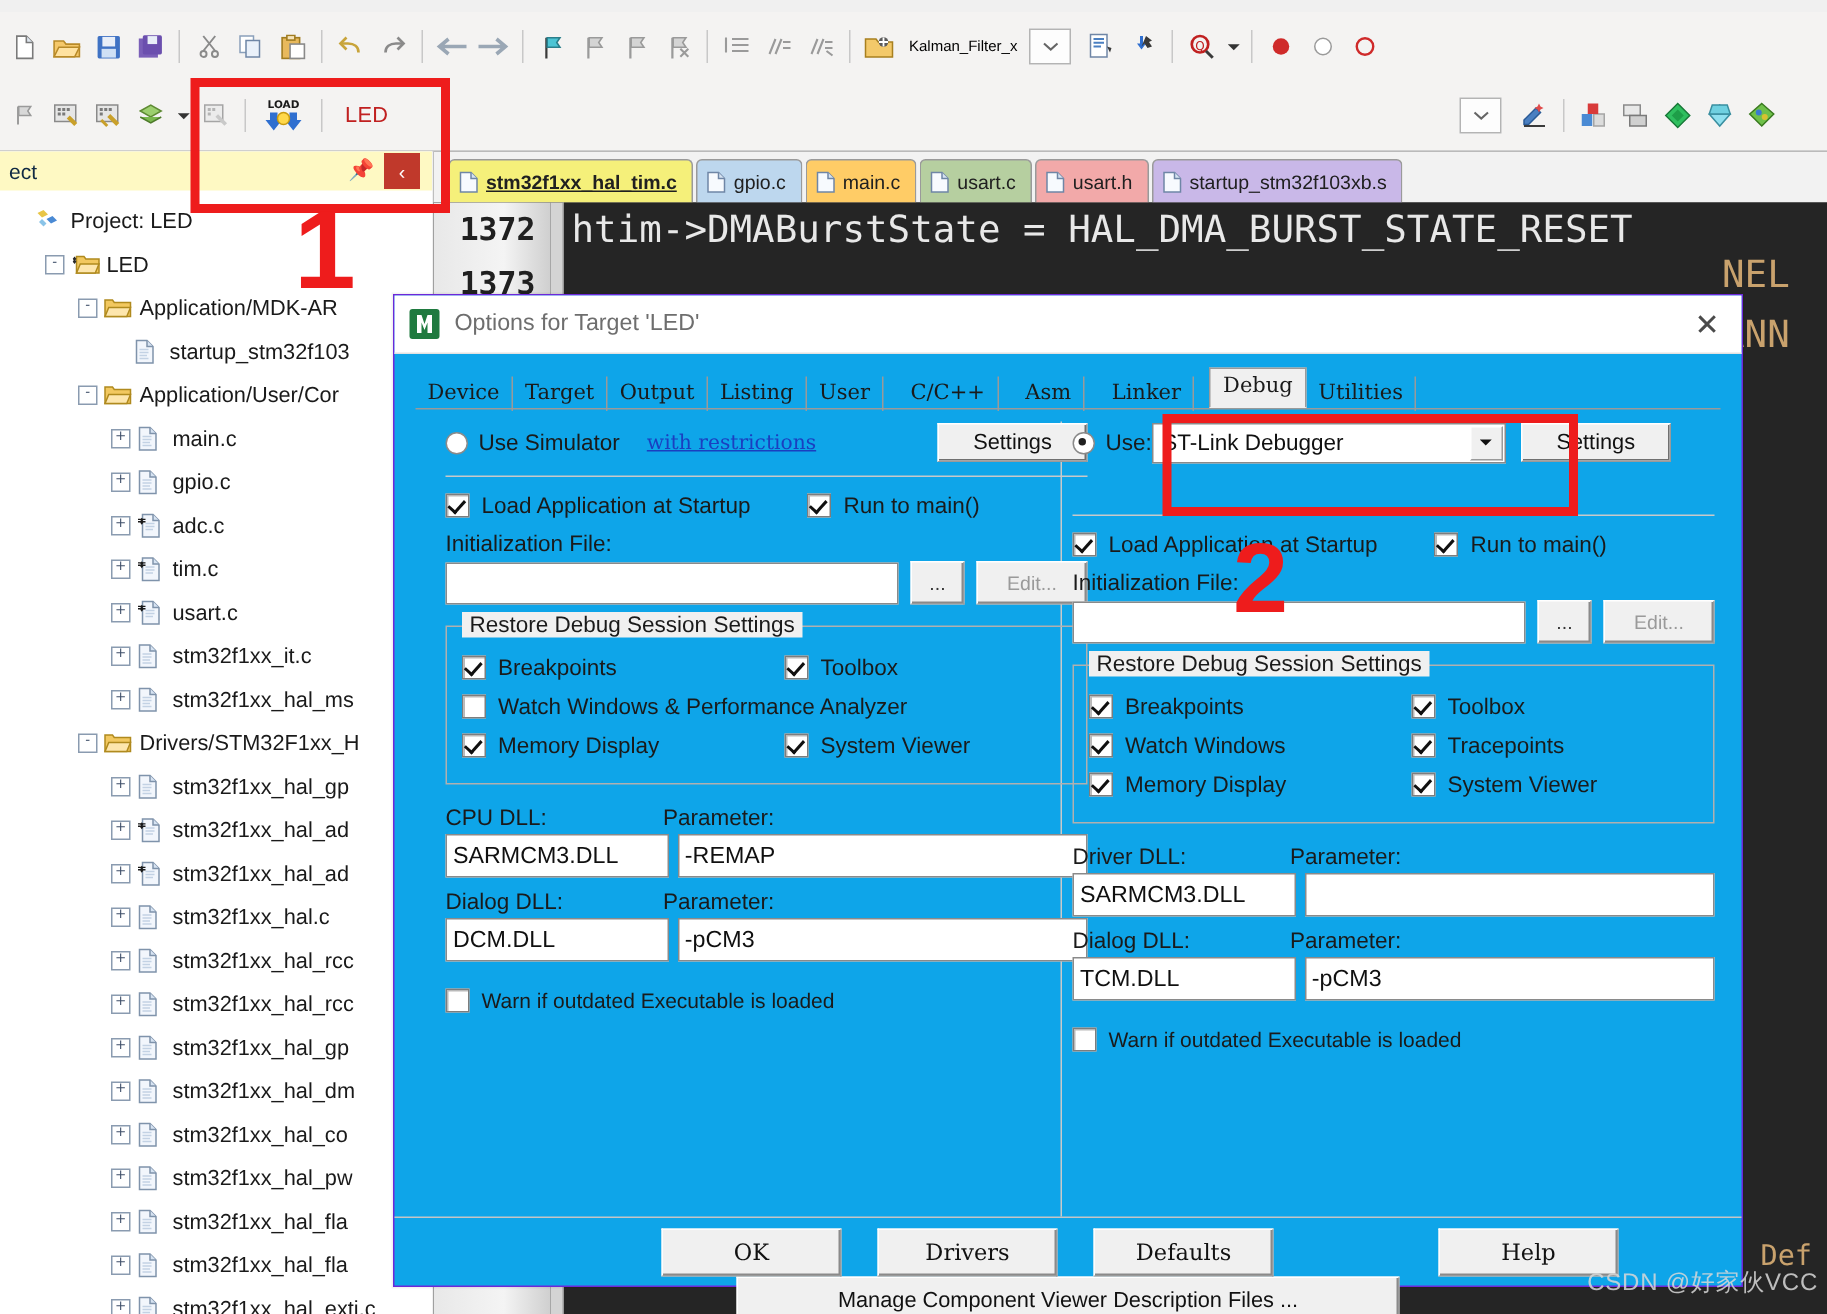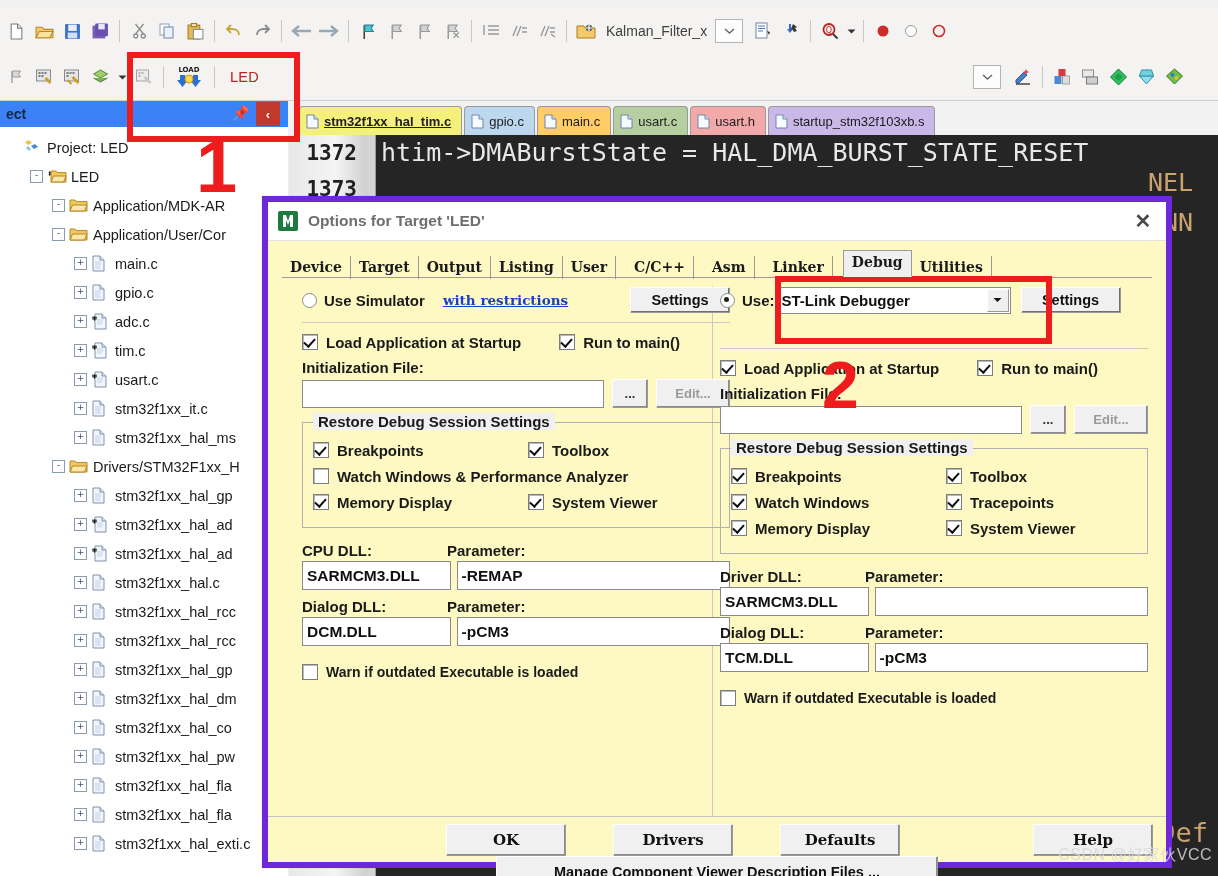--- a/index.html
+++ b/index.html
@@ -14,29 +14,29 @@
 
   
   .toolbar{position:absolute;left:0;width:1218px;background:#f4f3f2;border-bottom:1px solid #dcdcdc;}
   #toolbar1{top:8px;height:46px;}
   #toolbar2{top:54px;height:46px;border-bottom:1px solid #cfcfcf;}
   .tb-row{display:flex;align-items:center;height:100%;padding-left:2px;}
   .tbtn{width:28px;height:30px;display:flex;align-items:center;justify-content:center;
         font-size:17px;line-height:1;color:#555;position:relative;flex:0 0 auto;}
   .tbsep{width:1px;height:22px;background:#c8c8c8;margin:0 5px;flex:0 0 auto;}
   .tbtn svg{display:block;}
-  .tb-label{font-size:14px;color:#404040;margin-left:6px;white-space:nowrap;}
+  .tb-label{font-size:10px;color:#000000;margin-left:6px;white-space:nowrap;}
   .tb-target{font-size:14.5px;color:#c02020;margin-left:10px;letter-spacing:.2px;}
   .tb-combo{width:26px;height:22px;border:1px solid #b4b4b4;background:#fdfdfd;display:flex;
             align-items:center;justify-content:center;font-size:9px;color:#444;margin-left:8px;}
 
   
   #projpanel{position:absolute;left:0;top:101px;width:288px;height:775px;background:#ffffff;}
-  #projhdr{height:26px;background:#3b82f6;display:flex;align-items:center;
-           font-size:14px;color:#102a43;padding-left:2px;position:relative;font-weight:bold;}
+  #projhdr{height:26px;background:#fef9c3;display:flex;align-items:center;
+           font-size:14px;color:#102a43;padding-left:2px;position:relative;}
   #projhdr .pin{position:absolute;right:38px;top:4px;font-size:14px;color:#202020;}
   #projhdr .closebx{position:absolute;right:8px;top:1px;width:24px;height:24px;background:#c0392b;
             color:#fff;font-size:13px;display:flex;align-items:center;justify-content:center;}
   #tree{padding:6px 0 0 4px;font-size:14.5px;color:#1a1a1a;}
   .trow{display:flex;align-items:center;height:29px;white-space:nowrap;overflow:hidden;}
   .tog{width:11px;height:11px;border:1px solid #8a9bb0;background:#fff;font-size:9px;line-height:9px;
        text-align:center;color:#40506a;margin-right:4px;flex:0 0 auto;font-family:"DejaVu Sans",sans-serif;}
   .tog.none{border:none;background:transparent;}
   .ico{width:18px;height:18px;margin-right:6px;flex:0 0 auto;}
   .tlabel{overflow:hidden;text-overflow:clip;}
@@ -54,25 +54,25 @@
           background:linear-gradient(to right,#e8e8e8,#f4f4f4 60%,#cfcfcf);}
   .gline{height:36px;line-height:36px;text-align:right;padding-right:10px;
          font-family:"DejaVu Sans Mono",monospace;font-size:21px;color:#202020;font-weight:bold;}
   #gsep{position:absolute;left:78px;top:0;width:8px;height:741px;background:#d4d4d4;border-right:1px solid #9a9a9a;}
   #codetext{position:absolute;left:92px;top:0;width:837px;height:741px;
             font-family:"DejaVu Sans Mono",monospace;font-size:25px;line-height:36px;white-space:nowrap;} .id{color:#e8e8e8;}
   #farright{position:absolute;right:0;top:28px;width:70px;
             font-family:"DejaVu Sans Mono",monospace;font-size:25px;line-height:40px;color:#bdbdbd;}
   #farright .o{color:#c9a26d;}
   #botcode{position:absolute;left:92px;bottom:6px;font-family:"DejaVu Sans Mono",monospace;
-           font-size:27px;color:#c9a26d;}
+           font-size:19px;color:#c9a26d;}
 
   
-  #dlg{position:absolute;left:262px;top:196px;width:898px;height:660px;background:#fef9c3;
-       border:6px solid #6d28d9;box-shadow:0 0 0 1px rgba(0,0,0,.05);font-weight:bold;}
+  #dlg{position:absolute;left:262px;top:196px;width:898px;height:660px;background:#0ea5e9;
+       border:1px solid #6d28d9;box-shadow:0 0 0 1px rgba(0,0,0,.05);}
   #dlgtitle{height:38px;background:#ffffff;display:flex;align-items:center;border-bottom:1px solid #e2e2e2;}
   #dlgicon{width:20px;height:20px;margin-left:10px;margin-right:10px;background:#1f7a3f;
            display:flex;align-items:center;justify-content:center;border-radius:2px;}
   #dlgtitle .ttxt{font-size:15.5px;color:#6e6e6e;}
   #dlgclose{margin-left:auto;width:46px;height:38px;display:flex;align-items:center;justify-content:center;
             font-size:20px;color:#4a4a4a;}
   #dlgtabs{height:28px;display:flex;align-items:flex-end;padding-left:14px;margin-top:8px;}
   .dtab{font-family:"DejaVu Serif",serif;font-size:14px;color:#1a1a1a;padding:3px 8px 4px 8px;
         border-right:1px solid #9a9a9a;position:relative;top:2px;}
   .dtab.sel{background:#f0f0f0;border:1px solid #9a9a9a;border-bottom:1px solid #f0f0f0;top:0;
@@ -119,21 +119,21 @@
   .dllrow{display:flex;align-items:flex-end;margin-top:10px;}
   .dllcap{font-size:15px;color:#1a1a1a;}
   .dllbox{height:27px;background:#fff;border:1px solid #8a8a8a;display:flex;align-items:center;
           padding-left:4px;font-size:15.5px;color:#101010;}
   .w145{width:145px;} .w272{width:272px;}
   #mcv{position:absolute;left:0;right:0;top:578px;display:flex;justify-content:center;}
   #mcvbtn{width:440px;height:30px;display:flex;align-items:center;justify-content:center;
           font-size:14.5px;color:#111;background:#f0f0f0;border:1px solid #9a9a9a;
           border-top-color:#fff;border-left-color:#fff;box-shadow:inset -1px -1px 0 #8a8a8a;}
   #dlgfooter{position:absolute;left:0;top:614px;width:898px;height:46px;border-top:1px solid #c5c5c5;
-             display:flex;align-items:center;gap:23px;}
+             display:flex;align-items:center;}
   .fbtn{height:30px;display:flex;align-items:center;justify-content:center;
         font-family:"DejaVu Serif",serif;font-size:15px;color:#111;background:#f0f0f0;
         border:1px solid #9a9a9a;border-top-color:#fdfdfd;border-left-color:#fdfdfd;
         box-shadow:inset -1px -1px 0 #8a8a8a;}
 
   
   .annobox{position:absolute;border:6px solid #ee1c1c;pointer-events:none;}
   .annonum{position:absolute;font-family:"Liberation Sans",sans-serif;font-weight:bold;color:#ee1c1c;
            pointer-events:none;line-height:1;}
   #wm{position:absolute;right:6px;bottom:10px;font-size:16px;color:#d8d8d8;letter-spacing:.5px;opacity:.85;}
@@ -470,20 +470,31 @@
             </svg></span>
           <span class="tlabel">LED</span>
         </div>
         <div class="trow" style="padding-left: 48px;">
           <span class="tog">-</span>
           <span class="ico"><svg width="19" height="16" viewBox="0 0 19 16">
               <path d="M1 3h5l1.2 1.6H18V14H1z" fill="#f2c860" stroke="#b08a1e"></path>
               <path d="M1 14l2.5-6H18l-2.5 6z" fill="#fde6ad" stroke="#b08a1e"></path>
             </svg></span>
           <span class="tlabel">Application/MDK-AR</span>
+        </div>
+        <div class="trow" style="padding-left: 70px;">
+          <span class="tog none"></span>
+          <span class="ico"><svg width="15" height="17" viewBox="0 0 15 17">
+              <path d="M2 1h7l4 4v11H2z" fill="#f2f6fc" stroke="#7f93ab"></path>
+              <path d="M9 1v4h4" fill="#d6e3f2" stroke="#7f93ab"></path>
+              <g stroke="#c3d2e4">
+                <path d="M4 7h6M4 9h6M4 11h5M4 13h6"></path>
+              </g>
+            </svg></span>
+          <span class="tlabel">startup_stm32f103</span>
         </div>
         <div class="trow" style="padding-left: 48px;">
           <span class="tog">-</span>
           <span class="ico"><svg width="19" height="16" viewBox="0 0 19 16">
               <path d="M1 3h5l1.2 1.6H18V14H1z" fill="#f2c860" stroke="#b08a1e"></path>
               <path d="M1 14l2.5-6H18l-2.5 6z" fill="#fde6ad" stroke="#b08a1e"></path>
             </svg></span>
           <span class="tlabel">Application/User/Cor</span>
         </div>
         <div class="trow" style="padding-left: 70px;">

